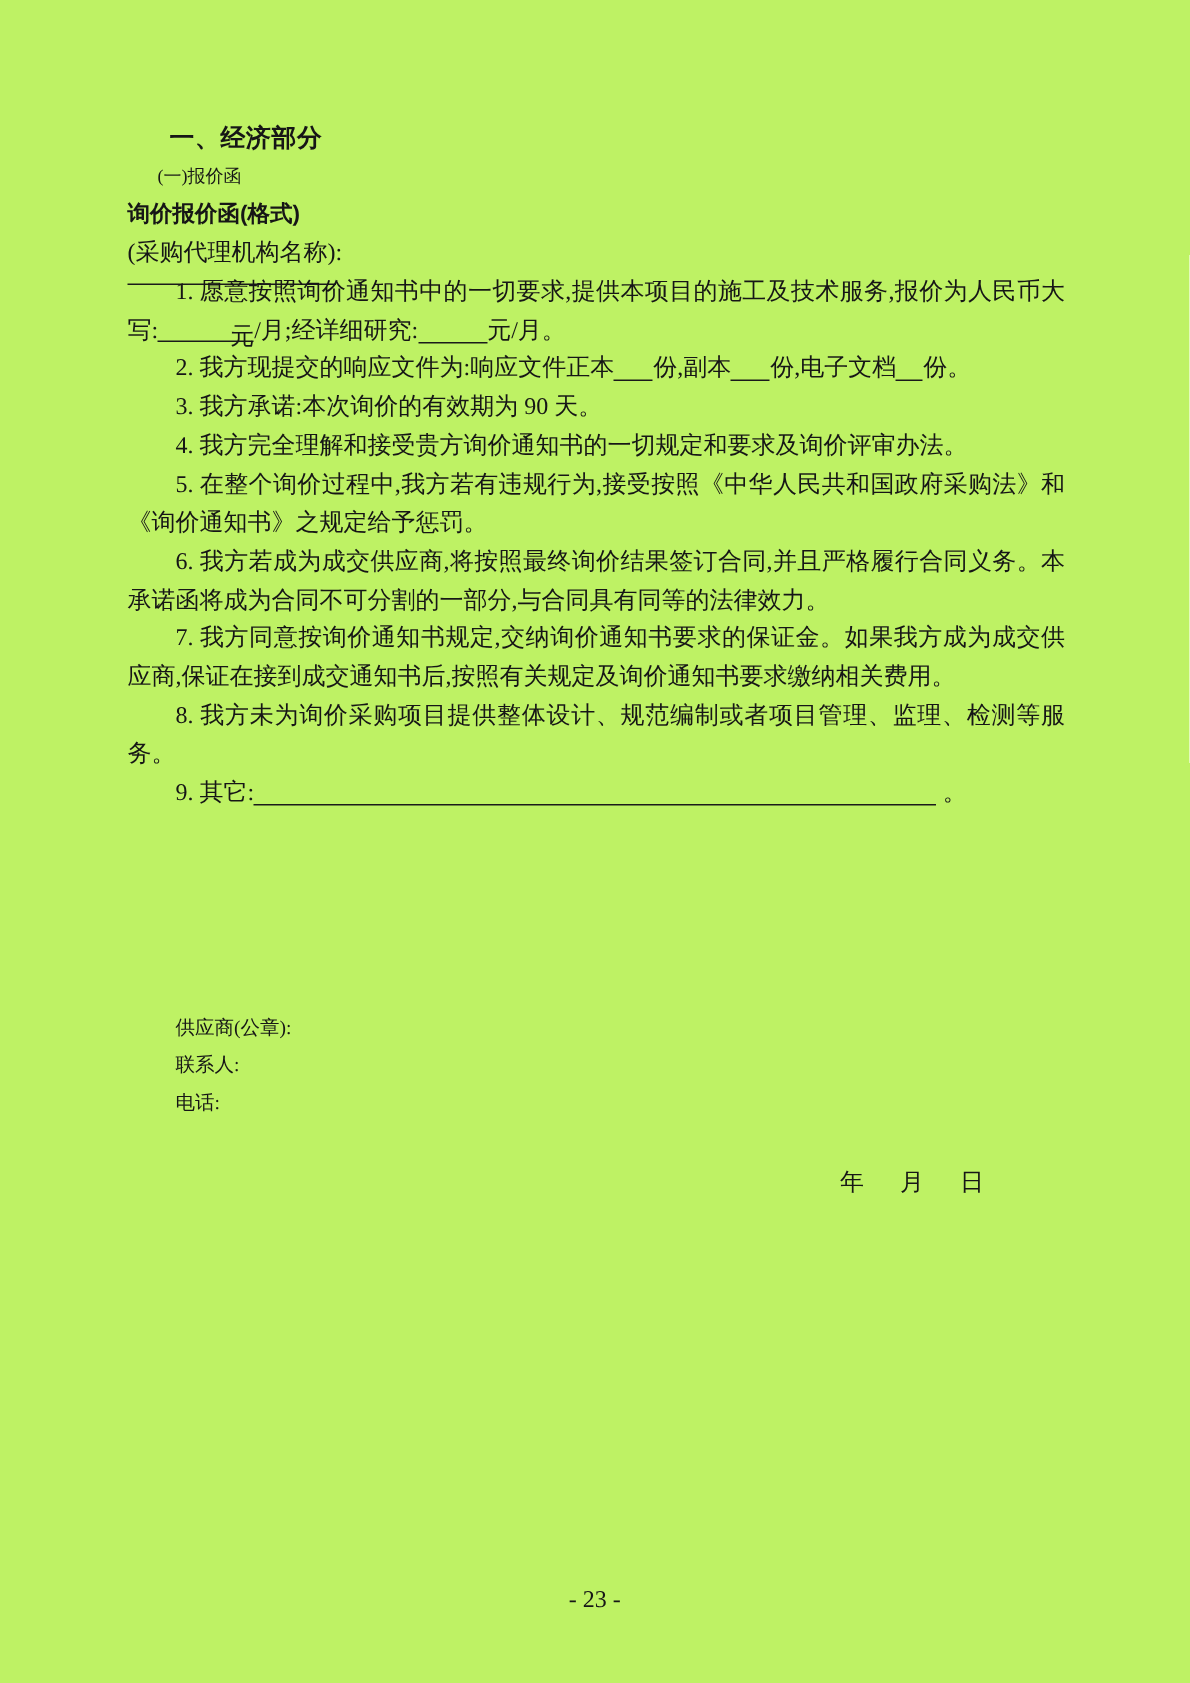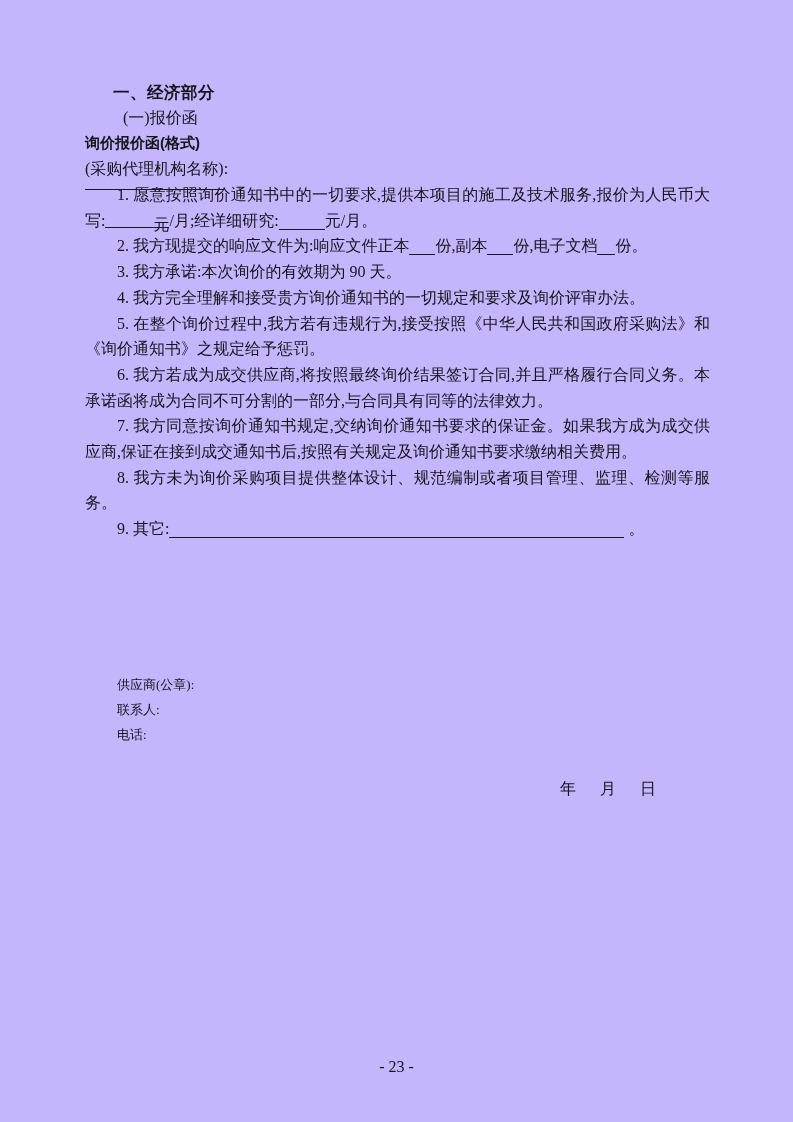--- a/index.html
+++ b/index.html
@@ -1,43 +1,43 @@
 <!DOCTYPE html>
 <html><head>
 <meta charset="utf-8">
 <style>
   html, body { margin: 0; padding: 0; background: #ffffff; }
   .page {
     position: relative;
     width: 793px;
     height: 1122px;
-    background: #c4b5fd;
+    background: #bef264;
     color: #161616;
     font-family: "Liberation Serif", "DejaVu Serif", serif;
     overflow: hidden;
   }
   .content {
     position: absolute;
     left: 85px;
     top: 80px;
     width: 625px;
     font-size: 16px;
   }
   .section-heading {
     font-family: "Liberation Sans", "DejaVu Sans", sans-serif;
     font-weight: bold;
     font-size: 16.5px;
     line-height: 25px;
     margin-left: 28px;
     letter-spacing: 0.5px;
   }
   .sub-heading {
-    font-size: 16px;
+    font-size: 12px;
     line-height: 25px;
-    margin-left: 38px;
+    margin-left: 20px;
   }
   .doc-title {
     text-align: left;
     font-family: "Liberation Sans", "DejaVu Sans", sans-serif;
     font-weight: bold;
     font-size: 15px;
     line-height: 26px;
   }
   .salutation {
     line-height: 26px;

